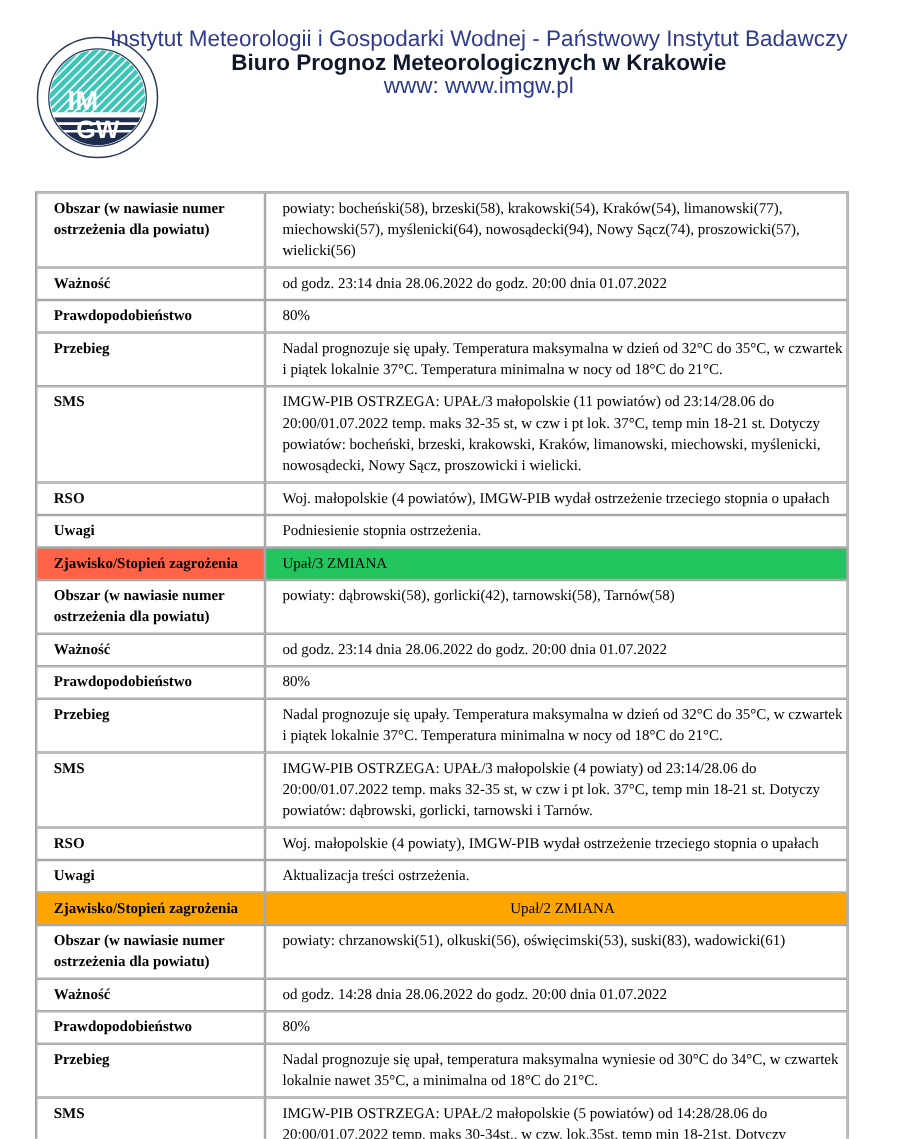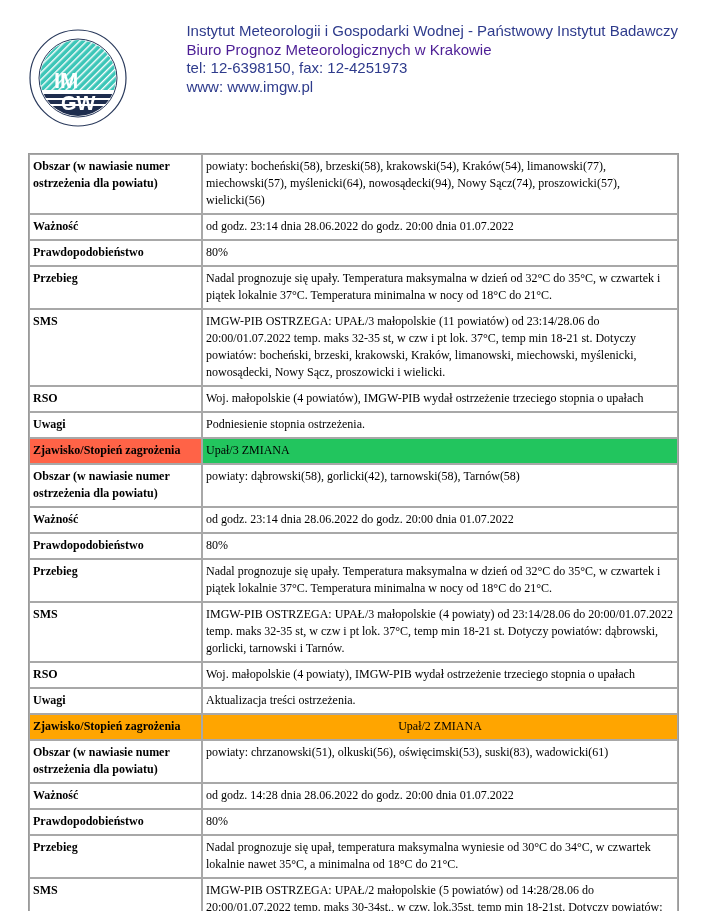--- a/index.html
+++ b/index.html
@@ -1,31 +1,31 @@
 <!DOCTYPE html>
 <html><head>
   <meta charset="utf-8">
   <style>
     html, body { margin: 0; padding: 0; background: #ffffff; }
     body { width: 727px; height: 911px; position: relative; overflow: hidden; }
     .header { position: absolute; left: 0; top: 0; width: 727px; height: 145px; }
     .logo { position: absolute; left: 28px; top: 28px; width: 100px; height: 100px; }
     .org-block {
-      position: absolute; right: 49px; top: 22px; text-align: left;
-      font-family: "Liberation Sans", sans-serif; font-size: 15px; line-height: 18.5px; color: #2e3b8c;
+      position: absolute; right: 49px; top: 22px; text-align: center;
+      font-family: "Liberation Sans", sans-serif; font-size: 18px; line-height: 18.5px; color: #2e3b8c;
     }
-    .org-block .bold { font-weight: normal; color: #4c1d95; }
+    .org-block .bold { font-weight: bold; color: #0f172a; }
     table.warn {
       position: absolute; left: 28px; top: 153px; width: 651px;
       border-collapse: separate; border-spacing: 0;
       font-family: "Liberation Serif", serif; font-size: 12px; color: #000;
       border: 1px solid #9a9a9a;
     }
     table.warn td {
-      border: 1px solid #a8a8a8; padding: 3px 3px 4px 3px; vertical-align: top; line-height: 17px;
+      border: 1px solid #a8a8a8; padding: 3px 3px 4px 13px; vertical-align: top; line-height: 17px;
     }
     table.warn td.lbl { width: 165px; font-weight: bold; }
     tr.red td { background: #ff6347; }
     tr.orange td { background: #ffa500; }
   </style>
 </head>
 <body>
 
 <div class="header">
   <svg class="logo" viewBox="0 0 100 100">
@@ -48,21 +48,20 @@
       <rect x="0" y="72" width="100" height="4" fill="#1e2d4e"></rect>
       <rect x="0" y="76" width="100" height="2" fill="#ffffff"></rect>
       <rect x="0" y="78" width="100" height="12" fill="#1e2d4e"></rect>
     </g>
     <text x="26" y="60" font-family="Liberation Sans, sans-serif" font-weight="bold" font-size="22" fill="#ffffff">IM</text>
     <text x="33" y="82" font-family="Liberation Sans, sans-serif" font-weight="bold" font-size="20" fill="#ffffff">GW</text>
   </svg>
   <div class="org-block">
     <div>Instytut Meteorologii i Gospodarki Wodnej - Państwowy Instytut Badawczy</div>
     <div class="bold">Biuro Prognoz Meteorologicznych w Krakowie</div>
-    <div>tel: 12-6398150, fax: 12-4251973</div>
     <div>www: www.imgw.pl</div>
   </div>
 </div>
 
 <table class="warn">
   <tbody id="warn-body">
       <tr>
         <td class="lbl">Obszar (w nawiasie numer ostrzeżenia dla powiatu)</td>
         <td>powiaty: bocheński(58), brzeski(58), krakowski(54), Kraków(54), limanowski(77), miechowski(57), myślenicki(64), nowosądecki(94), Nowy Sącz(74), proszowicki(57), wielicki(56)</td>
       </tr>

